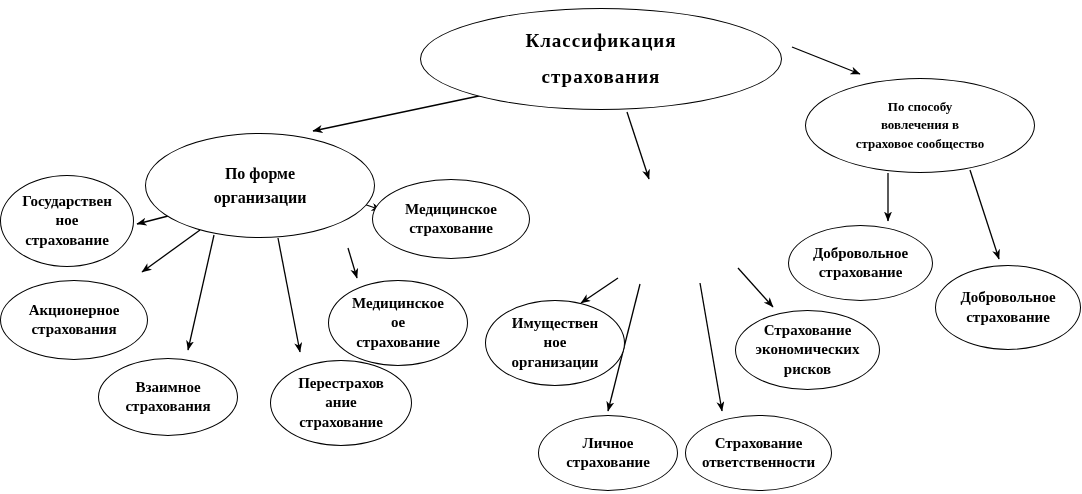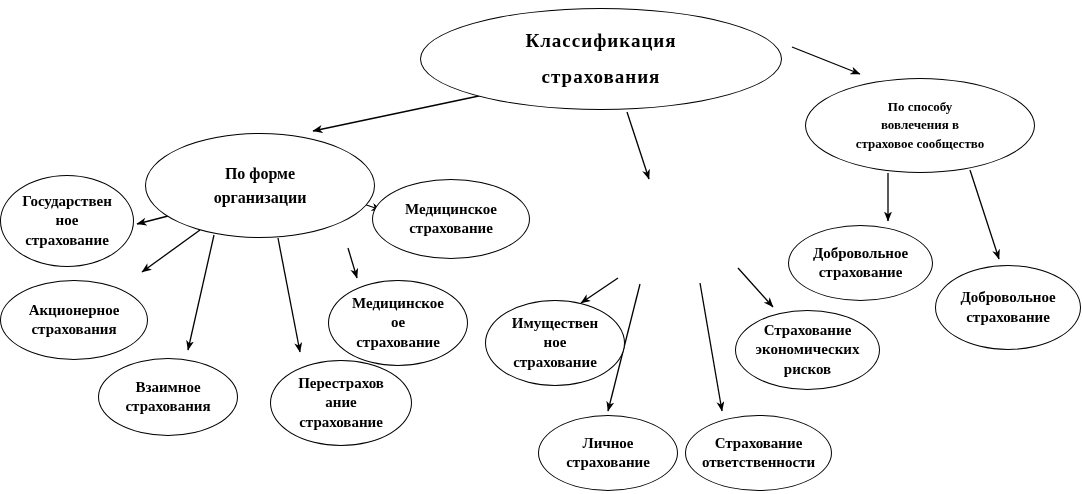--- a/index.html
+++ b/index.html
@@ -100,21 +100,21 @@
 
   <div class="node" style="left:98px;top:358px;width:140px;height:78px">Взаимное
 страхования</div>
 
   <div class="node" style="left:270px;top:360px;width:142px;height:86px">Перестрахов
 ание
 страхование</div>
 
   <div class="node" style="left:485px;top:300px;width:140px;height:86px">Имуществен
 ное
-страхование</div>
+организации</div>
 
   <div class="node" style="left:735px;top:310px;width:145px;height:80px">Страхование
 экономических
 рисков</div>
 
   <div class="node" style="left:538px;top:415px;width:140px;height:76px">Личное
 страхование</div>
 
   <div class="node" style="left:685px;top:415px;width:147px;height:76px">Страхование
 ответственности</div>

